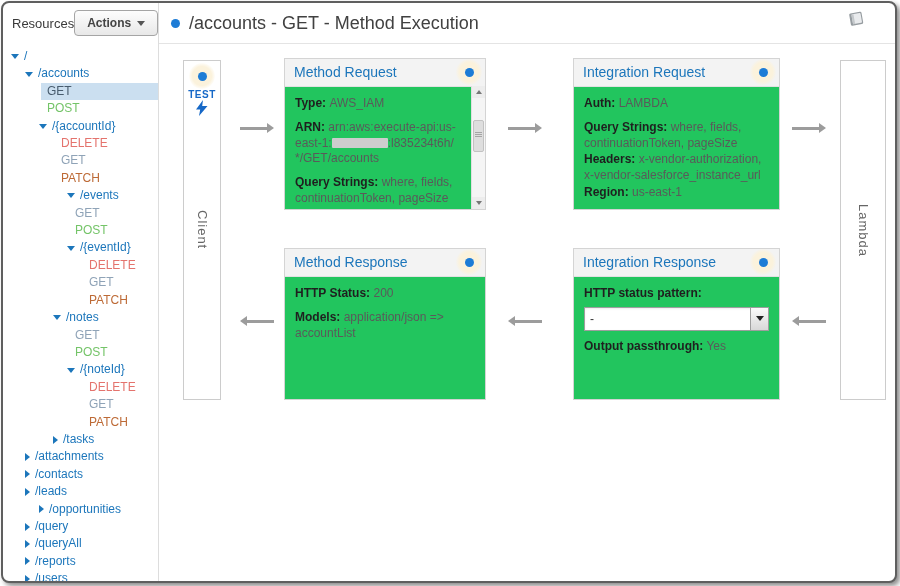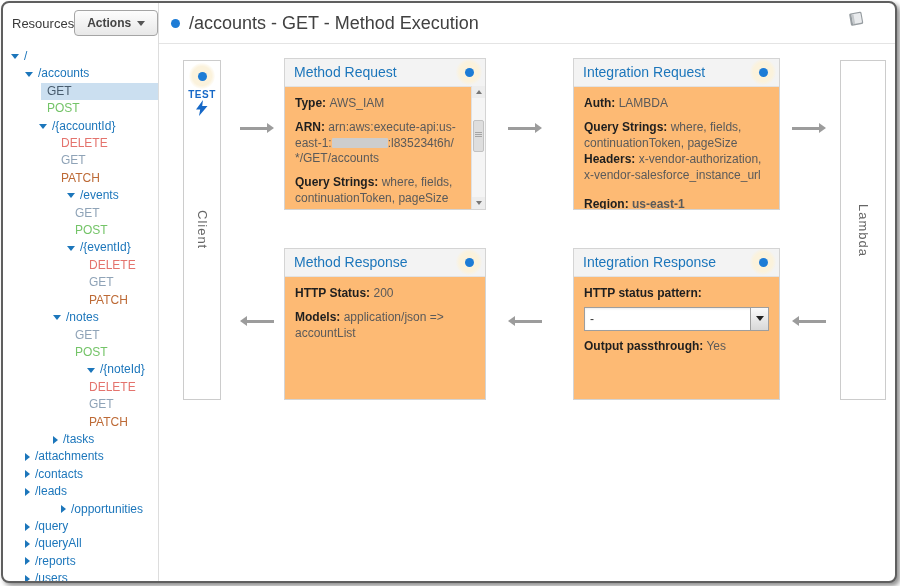--- a/index.html
+++ b/index.html
@@ -35,21 +35,21 @@
   .lambdabox{left:681px;top:16px;width:44px;height:338px;}
   .vert-label{position:absolute;inset:0;display:flex;align-items:center;justify-content:center;
       writing-mode:vertical-rl;font-size:13px;color:#666;letter-spacing:1px;}
   .client-top{position:absolute;top:2px;left:0;right:0;display:flex;flex-direction:column;align-items:center;}
   .test-label{color:#1668c7;font-weight:bold;font-size:10px;letter-spacing:.5px;cursor:pointer;}
   
   .halo{width:26px;height:26px;border-radius:50%;display:flex;align-items:center;justify-content:center;flex:none;
       background:radial-gradient(circle,var(--haloc) 0%,var(--haloc) 52%,rgba(252,243,222,0) 74%);}
   .dot{width:9px;height:9px;border-radius:50%;background:var(--accent);}
   
-  .card{position:absolute;border:1px solid #d4d4d4;background:#fdba74;}
+  .card{position:absolute;border:1px solid #d4d4d4;background:#22c55e;}
   .card.mreq{left:125px;top:14px;width:200px;height:150px;}
   .card.ireq{left:414px;top:14px;width:205px;height:150px;}
   .card.mres{left:125px;top:204px;width:200px;height:150px;}
   .card.ires{left:414px;top:204px;width:205px;height:150px;}
   .card-head{position:relative;height:27px;background:#f3f3f3;border-bottom:1px solid #e2e2e2;}
   .card-title{font-size:14px;color:var(--link);line-height:27px;padding-left:9px;cursor:pointer;text-decoration:none;display:inline-block;}
   .card-head .halo{position:absolute;right:3px;top:0;}
   .card-body{padding:2px 10px 6px 10px;font-size:12px;color:#5a5a5a;overflow:hidden;position:absolute;top:27px;left:0;right:0;bottom:0;}
   .card.mreq .card-body{right:14px;}
   .field{margin:8px 0 0 0;line-height:1.32;}
@@ -181,21 +181,21 @@
         <div class="tree-row" style="padding-left: 72px;">
           <span class="band">
             <span class="m-get">GET</span>
           </span>
         </div>
         <div class="tree-row" style="padding-left: 72px;">
           <span class="band">
             <span class="m-post">POST</span>
           </span>
         </div>
-        <div class="tree-row" style="padding-left: 84px;">
+        <div class="tree-row" style="padding-left: 64px;">
           <span class="band">
             <span class="tri down"></span>
             <span class="res">/{noteId}</span>
           </span>
         </div>
         <div class="tree-row" style="padding-left: 86px;">
           <span class="band">
             <span class="m-delete">DELETE</span>
           </span>
         </div>
@@ -226,21 +226,21 @@
             <span class="tri right"></span>
             <span class="res">/contacts</span>
           </span>
         </div>
         <div class="tree-row" style="padding-left: 22px;">
           <span class="band">
             <span class="tri right"></span>
             <span class="res">/leads</span>
           </span>
         </div>
-        <div class="tree-row" style="padding-left: 22px; margin-left: 36px;">
+        <div class="tree-row" style="padding-left: 36px;">
           <span class="band">
             <span class="tri right"></span>
             <span class="res">/opportunities</span>
           </span>
         </div>
         <div class="tree-row" style="padding-left: 22px;">
           <span class="band">
             <span class="tri right"></span>
             <span class="res">/query</span>
           </span>
@@ -330,21 +330,21 @@
         <div class="card-head">
           <a class="card-title">Integration Request</a>
           <span class="halo">
               <span class="dot"></span>
             </span>
         </div>
         <div class="card-body">
             <p class="field"><b>Auth: </b>LAMBDA</p>
             <p class="field"><b>Query Strings: </b>where, fields, continuationToken, pageSize</p>
             <p class="field" style="margin-top: 1px;"><b>Headers: </b>x-vendor-authorization, x-vendor-salesforce_instance_url</p>
-            <p class="field" style="margin-top: 13px; font-weight: bold;"><b>Region: </b>us-east-1</p>
+            <p class="field" style="margin-top: 1px;"><b>Region: </b>us-east-1</p>
           </div>
       </div>
 
       <div class="card mres">
         <div class="card-head">
           <a class="card-title">Method Response</a>
           <span class="halo">
               <span class="dot"></span>
             </span>
         </div>

